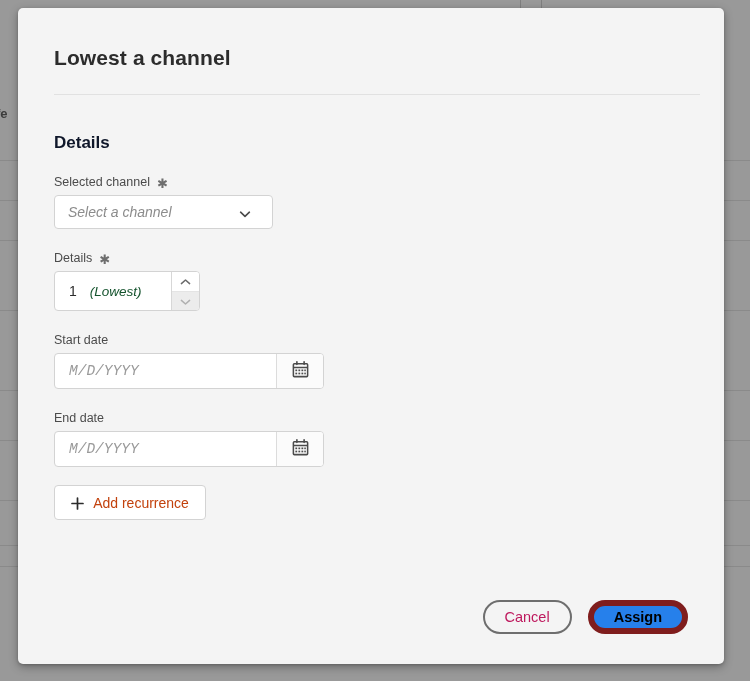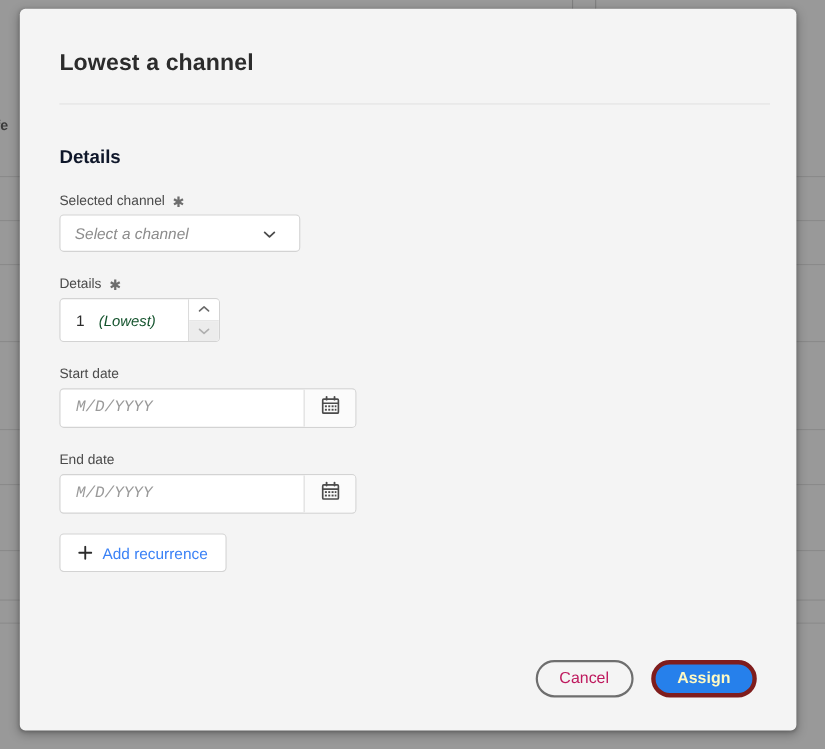--- a/index.html
+++ b/index.html
@@ -198,21 +198,21 @@
     border-radius: 4px;
     display: inline-flex;
     align-items: center;
     justify-content: center;
     gap: 9px;
     cursor: pointer;
     padding: 0 12px;
   }
   #add-recurrence-button .label {
     font-size: 14px;
-    color: #3b82f6;
+    color: #c2410c;
   }
   .plus-icon { width: 13px; height: 13px; flex: none; }
 
   
   #dialog-footer {
     position: absolute;
     right: 36px;
     bottom: 30px;
     display: flex;
     align-items: center;
@@ -229,22 +229,22 @@
     padding: 0 20px;
   }
   #cancel-button {
     background: transparent;
     border: 2px solid #6e6e6e;
     color: #be185d;
     min-width: 85px;
   }
   #assign-button {
     background: #2680eb;
-    border: 4px solid #7f1d1d;
-    color: #fef9c3;
+    border: 6px solid #7f1d1d;
+    color: #000000;
     font-weight: bold;
     min-width: 85px;
   }
 </style>
 </head>
 <body>
 
 <div id="backdrop">
   <div class="bg-col-line" style="left:520px"></div>
   <div class="bg-col-line" style="left:541px"></div>

